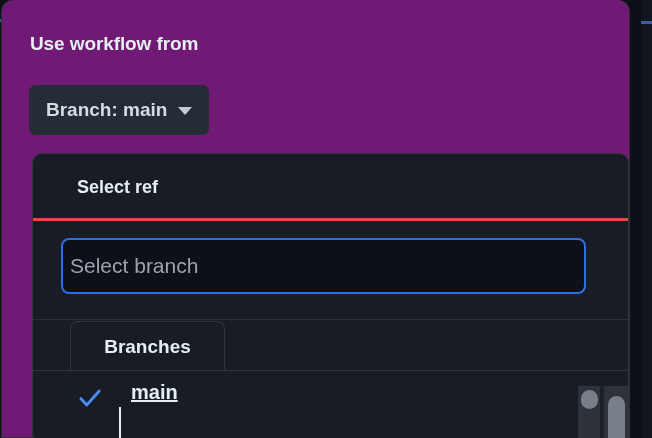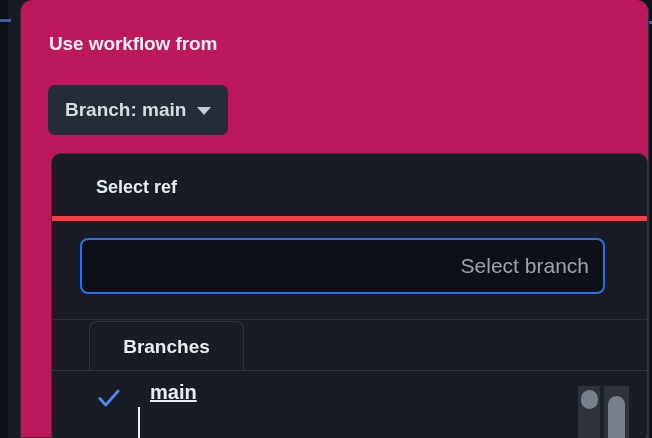--- a/index.html
+++ b/index.html
@@ -61,25 +61,25 @@
     left: 641px;
     top: 0;
     width: 11px;
     height: 438px;
     background: #11161d;
   }
 
   
   .dialog {
     position: absolute;
-    left: 20px;
+    left: 1px;
     top: 0;
     width: 629px;
     height: 438px;
-    background: #be185d;
+    background: #701a75;
     border: 1px solid #2b3038;
     border-top: none;
     border-radius: 12px 12px 0 0;
     box-sizing: border-box;
   }
 
   .dialog-title {
     position: absolute;
     left: 28px;
     top: 33px;
@@ -130,21 +130,21 @@
     background: #171c25;
     border: 1px solid #30363d;
     border-radius: 10px;
     box-sizing: border-box;
     overflow: hidden;
   }
 
   .ref-panel-header {
     position: relative;
     height: 67px;
-    border-bottom: 5px solid #ef4444;
+    border-bottom: 3px solid #ef4444;
     box-sizing: border-box;
   }
   .ref-panel-header-title {
     position: absolute;
     left: 44px;
     top: 23px;
     font-size: 18px;
     font-weight: bold;
     color: #e6edf3;
   }
@@ -161,23 +161,22 @@
     top: 84px;
     width: 525px;
     height: 56px;
     background: #0d1117;
     border: 2px solid #2f6fe4;
     border-radius: 8px;
     box-sizing: border-box;
     font-family: "Liberation Sans", sans-serif;
     font-size: 21px;
     color: #e6edf3;
-    padding: 0 14px;
+    padding: 0 7px;
     outline: none;
-    text-align: right;
   }
   .search-input::placeholder {
     color: #9aa4b0;
     opacity: 1;
   }
   .text-caret {
     position: absolute;
     left: 86px;
     top: 253px;
     width: 2px;

